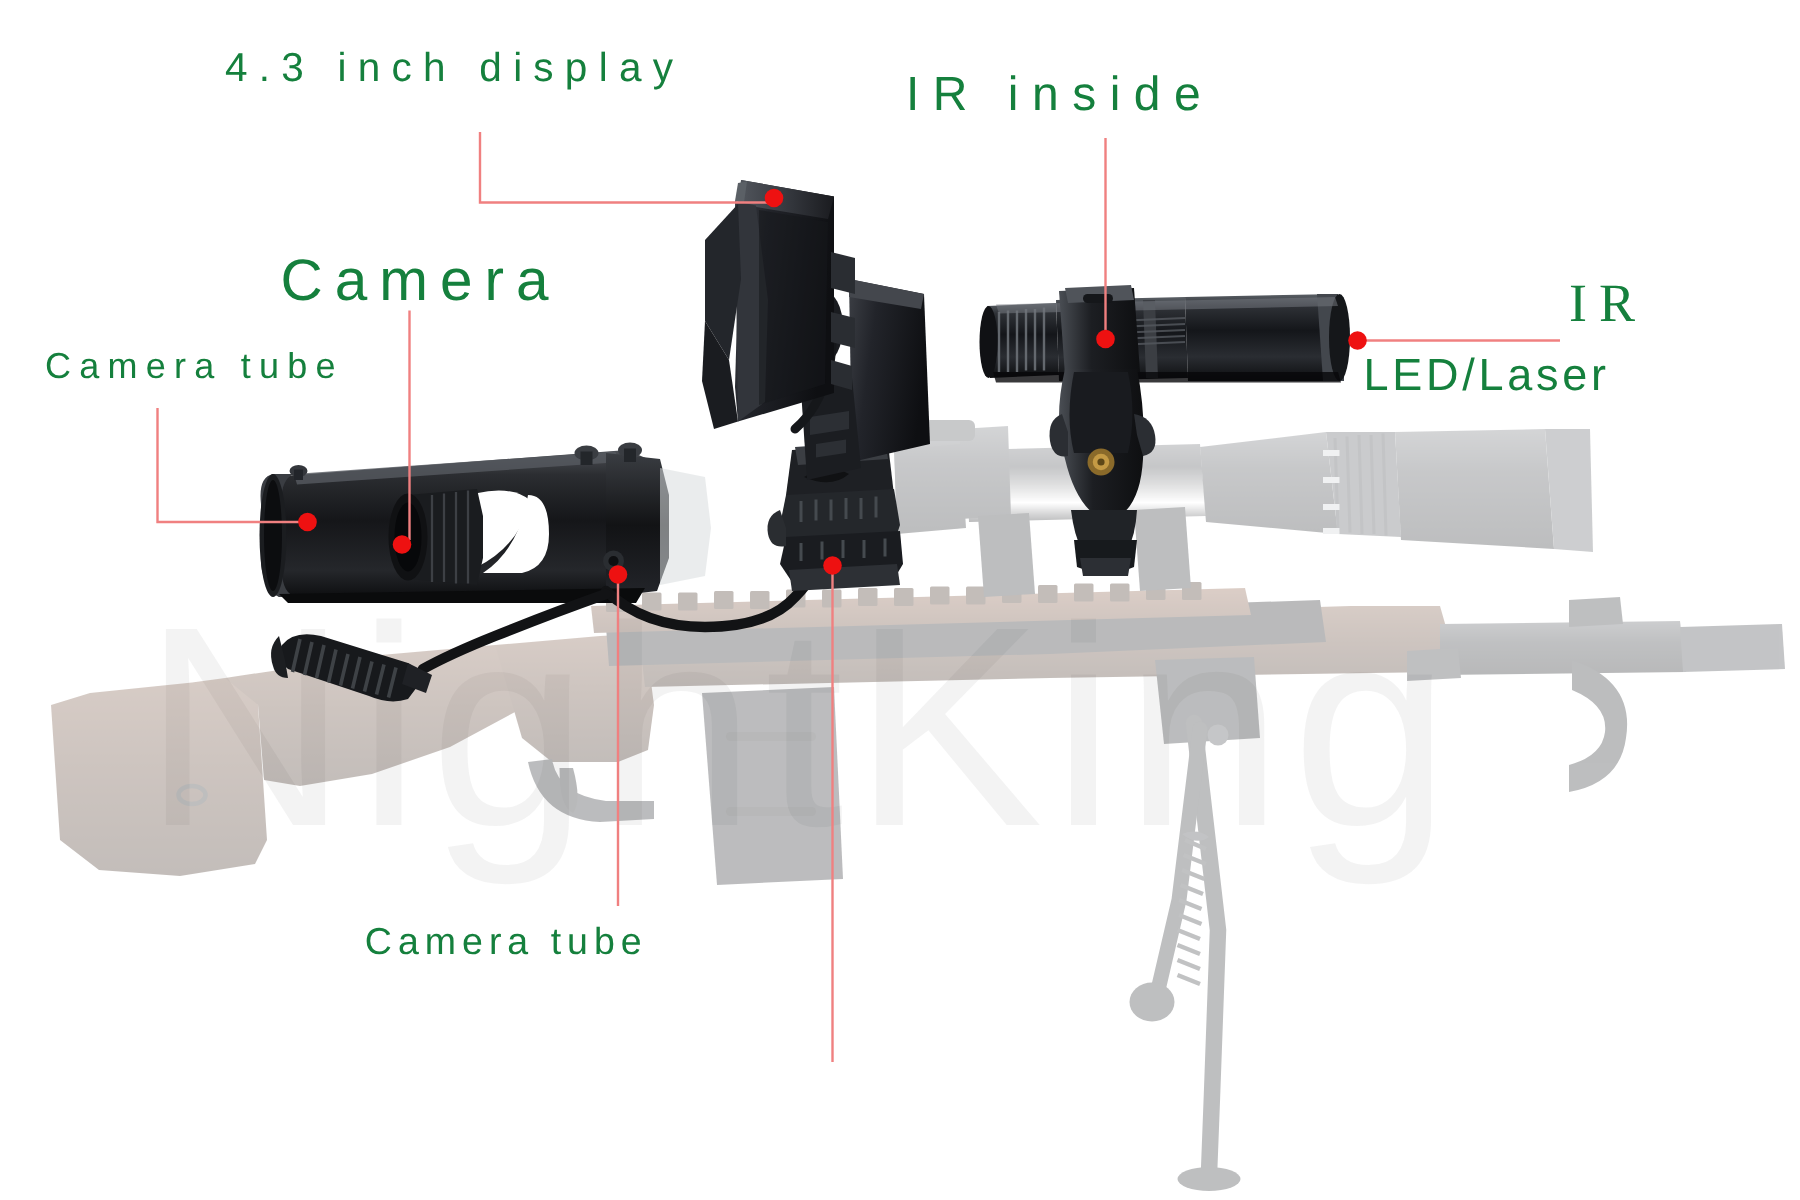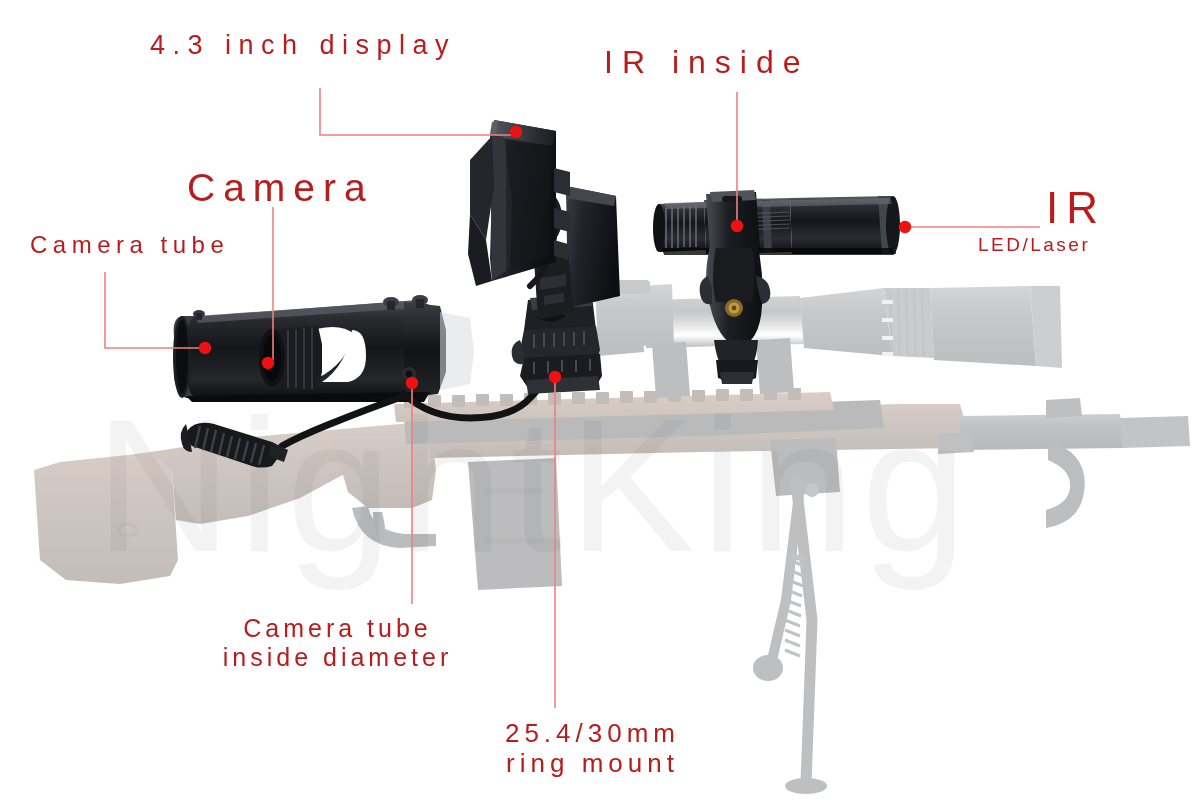--- a/index.html
+++ b/index.html
@@ -25,31 +25,31 @@
     letter-spacing: 6px;
     color: rgba(120,120,120,0.085);
     font-family: "Liberation Sans", sans-serif;
     line-height: 1;
     white-space: nowrap;
     user-select: none;
   }
   
   .label {
     position: absolute;
-    color: #b91c1c;
+    color: #15803d;
     font-family: "Liberation Sans", sans-serif;
     white-space: nowrap;
     line-height: 1.16;
   }
   .lbl-display   { left: 150px; top: 30px;  font-size: 27px; letter-spacing: 7.5px; }
   .lbl-camera    { left: 187px; top: 165px; font-size: 39px; letter-spacing: 8px; }
   .lbl-camtube   { left: 30px;  top: 231px; font-size: 24px; letter-spacing: 5.5px; }
   .lbl-irmount   { left: 604px; top: 44px;  font-size: 32px; letter-spacing: 9px; }
-  .lbl-ir        { left: 1046px;top: 182px; font-size: 44px; letter-spacing: 8px; }
-  .lbl-ledlaser  { left: 978px; top: 234px; font-size: 19px; letter-spacing: 2.5px; }
+  .lbl-ir        { left: 1046px;top: 182px; font-size: 36px; letter-spacing: 8px; font-family: Liberation Serif, serif; }
+  .lbl-ledlaser  { left: 909px; top: 234px; font-size: 30px; letter-spacing: 2.5px; }
   .lbl-inside    { left: 205px; top: 614px; font-size: 25px; letter-spacing: 4px;
                    text-align: center; width: 265px; white-space: normal; }
   .lbl-ringmount { left: 470px; top: 718px; font-size: 26px; letter-spacing: 5px;
                    text-align: center; width: 245px; white-space: normal; }
 
   
   .leader-svg {
     position: absolute; left: 0; top: 0;
     width: 1200px; height: 800px;
     pointer-events: none;
@@ -425,21 +425,16 @@
   <div class="label lbl-camtube">Camera tube</div>
 
   <div class="label lbl-irmount">IR inside</div>
 
   <div class="label lbl-ir">IR</div>
 
   <div class="label lbl-ledlaser">LED/Laser</div>
 
   <div class="label lbl-inside">
     <div>Camera tube</div>
-    <div>inside diameter</div>
   </div>
 
-  <div class="label lbl-ringmount">
-    <div>25.4/30mm</div>
-    <div>ring mount</div>
-  </div>
 
 </div>
 
 </body></html>

